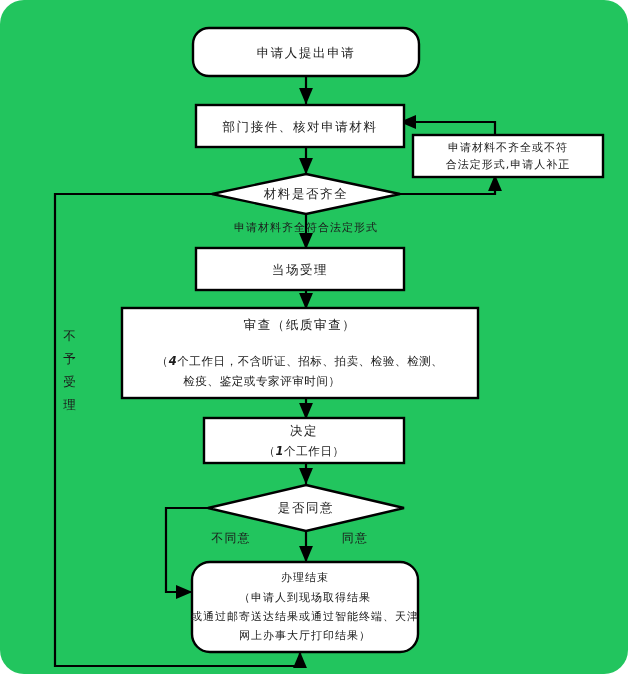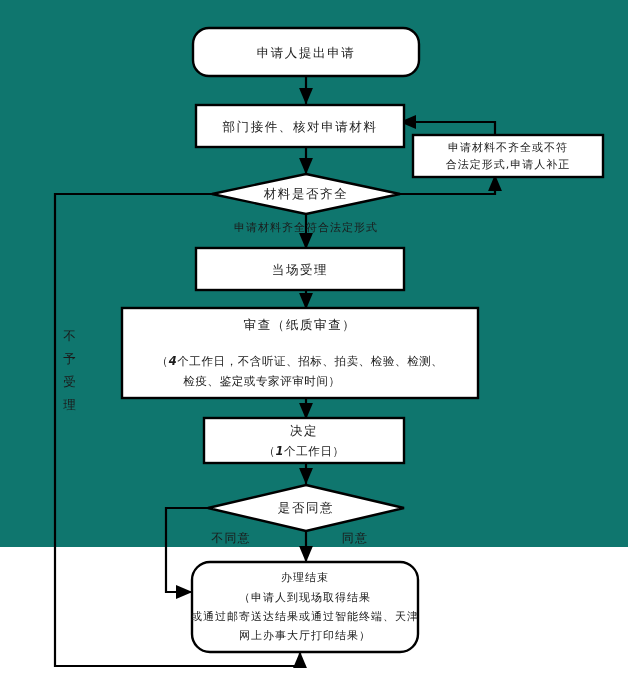--- a/index.html
+++ b/index.html
@@ -1,18 +1,18 @@
 <!DOCTYPE html>
 <html><head>
 <meta charset="utf-8">
 <style>
   html,body{margin:0;padding:0;background:#ffffff;}
   body{width:628px;height:674px;overflow:hidden;
        font-family:"DejaVu Sans","Liberation Sans",sans-serif;}
-  #chart-root{position:relative;width:628px;height:547px;background:#0f766e;}
+  #chart-root{position:relative;width:628px;height:674px;background:#22c55e;border-radius:24px;}
   svg#flow{position:absolute;left:0;top:0;width:628px;height:674px;}
   .node-box{fill:#ffffff;stroke:#000000;stroke-width:2.4;}
   .edge{stroke:#000000;stroke-width:2.2;fill:none;}
   .diamond{fill:#ffffff;stroke:#000000;stroke-width:2.4;}
   text{fill:#1b1b1b;font-family:"DejaVu Sans","Liberation Sans",sans-serif;}
   .t-node{font-size:12.5px;text-anchor:middle;dominant-baseline:middle;letter-spacing:1.6px;}
   .t-small{font-size:11px;text-anchor:middle;dominant-baseline:middle;letter-spacing:1px;}
   .t-label{font-size:12px;text-anchor:middle;dominant-baseline:middle;letter-spacing:1.2px;}
   .t-vert{font-size:12.5px;text-anchor:middle;letter-spacing:1px;}
   .t-detail{font-size:11.5px;text-anchor:middle;dominant-baseline:middle;letter-spacing:0.6px;}

